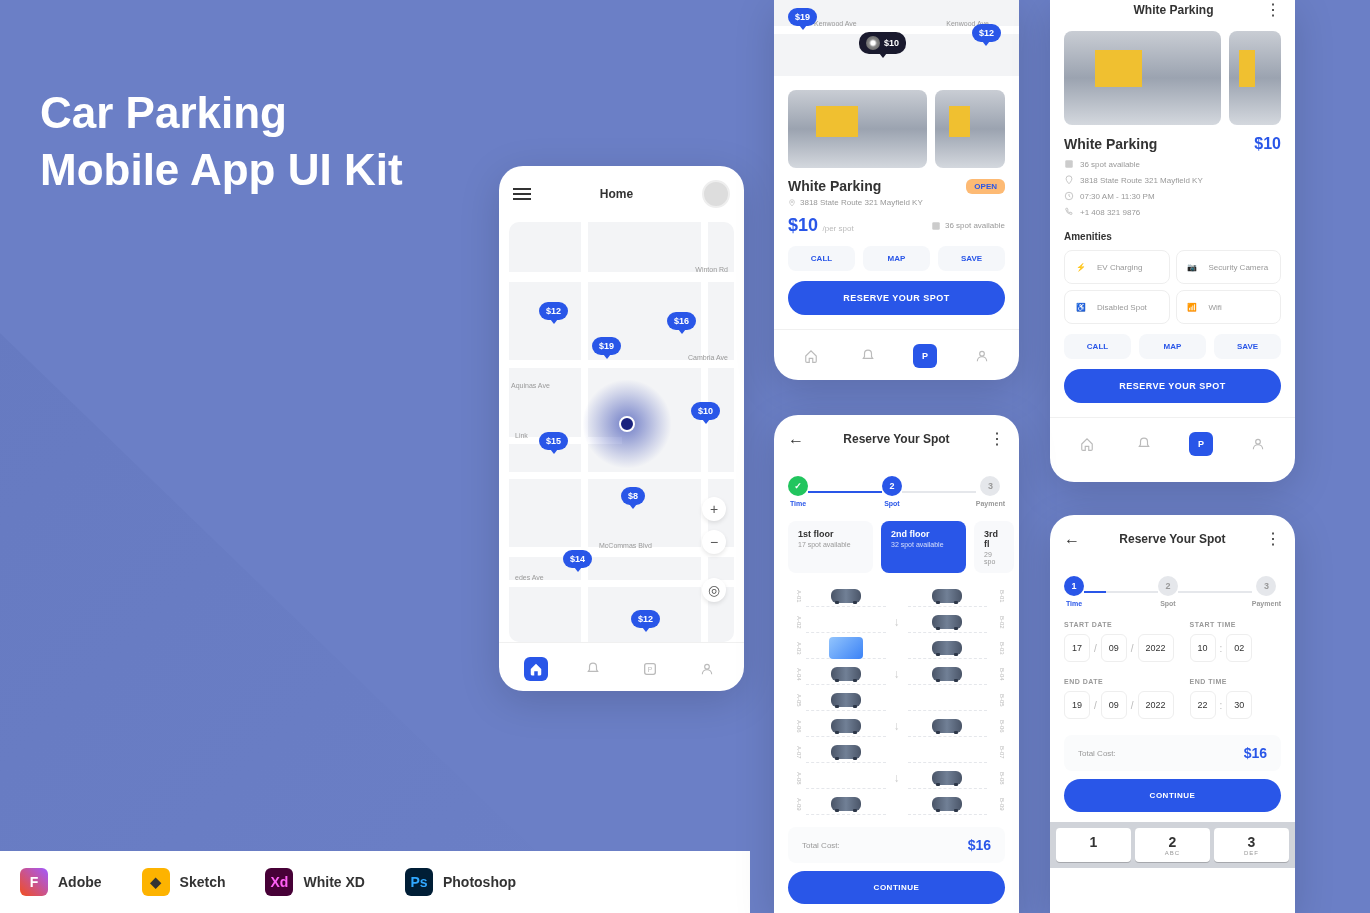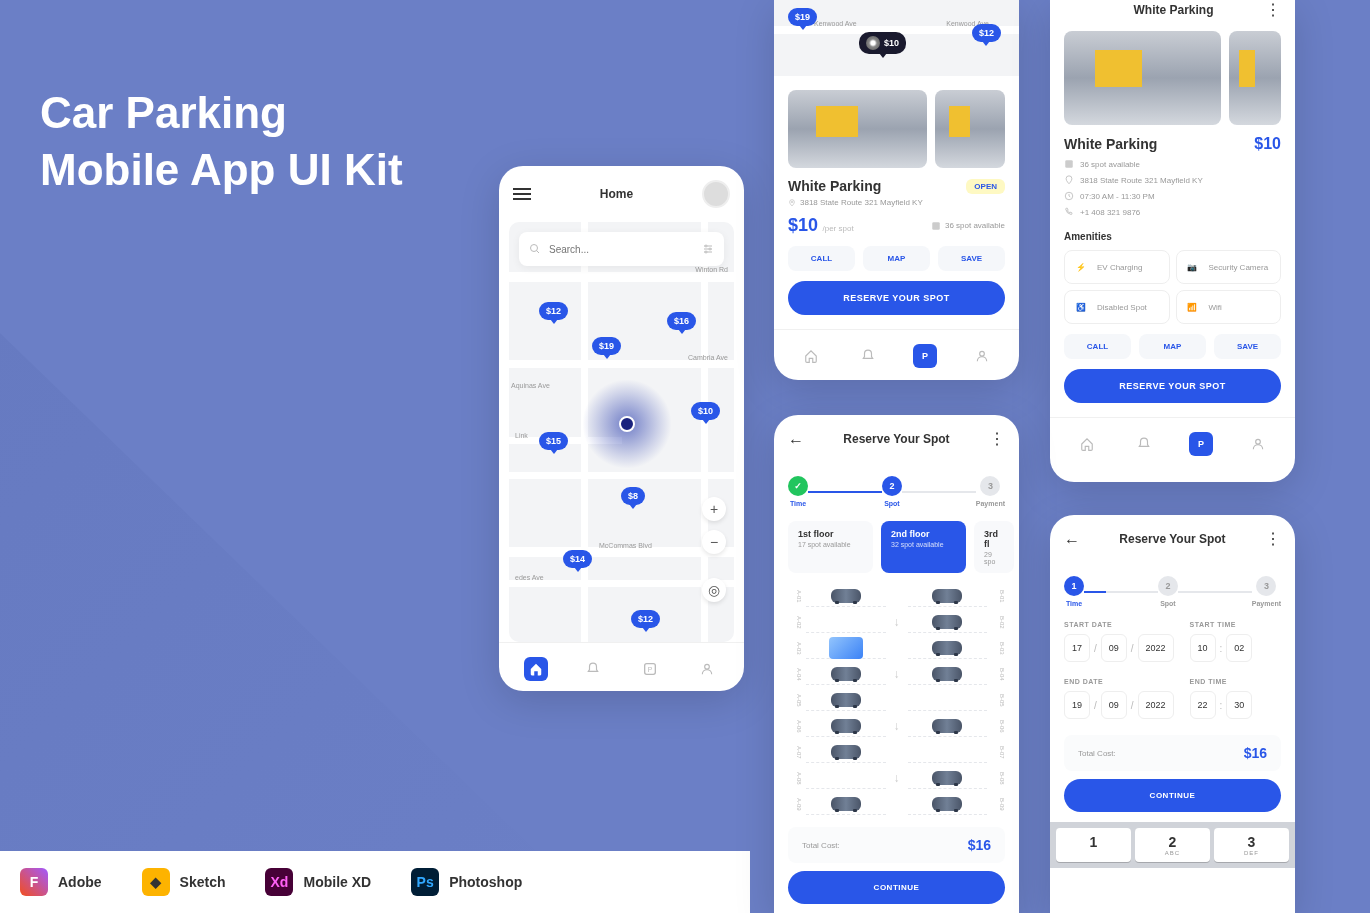--- a/index.html
+++ b/index.html
@@ -36,21 +36,21 @@
 .bottom-nav { display: flex; justify-content: space-around; align-items: center; padding: 14px 8px; border-top: 1px solid #f0f0f0; }
 .nav-item { width: 24px; height: 24px; display: flex; align-items: center; justify-content: center; cursor: pointer; }
 .nav-active { background: #2956e8; border-radius: 6px; color: #fff; }
 
 .card-panel { padding: 14px; }
 .parking-images { display: flex; gap: 8px; margin-bottom: 10px; }
 .parking-img { background: linear-gradient(180deg, #c9cdd4 0%, #9ba3b0 50%, #d4d8de 100%); border-radius: 8px; position: relative; overflow: hidden; }
 .parking-img::before { content: ''; position: absolute; top: 20%; left: 20%; width: 30%; height: 40%; background: #f0c030; }
 .parking-name-row { display: flex; justify-content: space-between; align-items: center; }
 .parking-name { font-size: 14px; font-weight: 700; color: #333; }
-.open-badge { font-size: 8px; font-weight: 700; color: #2956e8; padding: 3px 8px; background: #fef9c3; border-radius: 6px; }
+.open-badge { font-size: 8px; font-weight: 700; color: #2956e8; padding: 3px 8px; background: #fdba74; border-radius: 6px; }
 .address-row { display: flex; align-items: center; gap: 4px; font-size: 8px; color: #999; margin-top: 4px; }
 .price-row { display: flex; justify-content: space-between; align-items: center; margin-top: 8px; }
 .price-val { font-size: 18px; font-weight: 700; color: #2956e8; }
 .price-sub { font-size: 8px; color: #bbb; }
 .spot-avail { font-size: 8px; color: #999; display: flex; align-items: center; gap: 4px; }
 .action-row { display: flex; gap: 8px; margin-top: 10px; }
 .action-btn { flex: 1; padding: 8px; border: none; background: #f5f7fa; border-radius: 8px; font-size: 8px; font-weight: 700; color: #2956e8; cursor: pointer; }
 .reserve-btn { width: 100%; padding: 12px; border: none; background: #2956e8; border-radius: 20px; font-size: 9px; font-weight: 700; color: #fff; margin-top: 10px; cursor: pointer; letter-spacing: 0.5px; }
 
 .detail-info { display: flex; flex-direction: column; gap: 6px; margin-top: 6px; }
@@ -118,21 +118,21 @@
   <div class="tool-item">
     <span class="tool-icon" style="background:linear-gradient(45deg,#f24e1e,#a259ff)">F</span>
     <span>Adobe</span>
   </div>
   <div class="tool-item">
     <span class="tool-icon" style="background:#fdb300;color:#333">◆</span>
     <span>Sketch</span>
   </div>
   <div class="tool-item">
     <span class="tool-icon" style="background:#470137;color:#ff61f6">Xd</span>
-    <span>Mobile XD</span>
+    <span>White XD</span>
   </div>
   <div class="tool-item">
     <span class="tool-icon" style="background:#001e36;color:#31a8ff">Ps</span>
     <span>Photoshop</span>
   </div>
 </div>
 
 <div class="phone" style="left:499px;top:166px;width:245px;height:525px">
   <div class="phone-header">
     <div class="menu-icon">
@@ -151,35 +151,20 @@
     <div class="map-road" style="top:325px;left:0;right:0;height:10px"></div>
     <div class="map-road" style="top:358px;left:0;right:0;height:7px"></div>
     <div class="map-road" style="top:0;bottom:0;left:72px;width:7px"></div>
     <div class="map-road" style="top:0;bottom:0;left:192px;width:7px"></div>
     <div class="map-label-road" style="top:44px;right:6px">Winton Rd</div>
     <div class="map-label-road" style="top:132px;right:6px">Cambria Ave</div>
     <div class="map-label-road" style="top:320px;left:90px">McCommas Blvd</div>
     <div class="map-label-road" style="top:352px;left:6px">edes Ave</div>
     <div class="map-label-road" style="top:210px;left:6px">Link</div>
     <div class="map-label-road" style="top:160px;left:2px">Aquinas Ave</div>
-    <div class="search-box">
-      <svg width="12" height="12" viewBox="0 0 24 24" fill="none" stroke="#bbb" stroke-width="2">
-          <circle cx="10" cy="10" r="7"></circle>
-          <line x1="20" y1="20" x2="15" y2="15"></line>
-        </svg>
-      <input class="search-input" placeholder="Search..." style="">
-      <svg width="12" height="12" viewBox="0 0 24 24" fill="none" stroke="#bbb" stroke-width="2">
-          <line x1="4" y1="6" x2="20" y2="6"></line>
-          <line x1="4" y1="12" x2="20" y2="12"></line>
-          <line x1="4" y1="18" x2="20" y2="18"></line>
-          <circle cx="8" cy="6" r="2" fill="#fff"></circle>
-          <circle cx="16" cy="12" r="2" fill="#fff"></circle>
-          <circle cx="8" cy="18" r="2" fill="#fff"></circle>
-        </svg>
-    </div>
     <div class="user-location" style="left:118px;top:202px"></div>
     <div id="home-pins">
         <div class="price-pin" style="left: 30px; top: 80px;">$12</div>
         <div class="price-pin" style="left: 158px; top: 90px;">$16</div>
         <div class="price-pin" style="left: 83px; top: 115px;">$19</div>
         <div class="price-pin" style="left: 182px; top: 180px;">$10</div>
         <div class="price-pin" style="left: 30px; top: 210px;">$15</div>
         <div class="price-pin" style="left: 112px; top: 265px;">$8</div>
         <div class="price-pin" style="left: 54px; top: 328px;">$14</div>
         <div class="price-pin" style="left: 122px; top: 388px;">$12</div>

